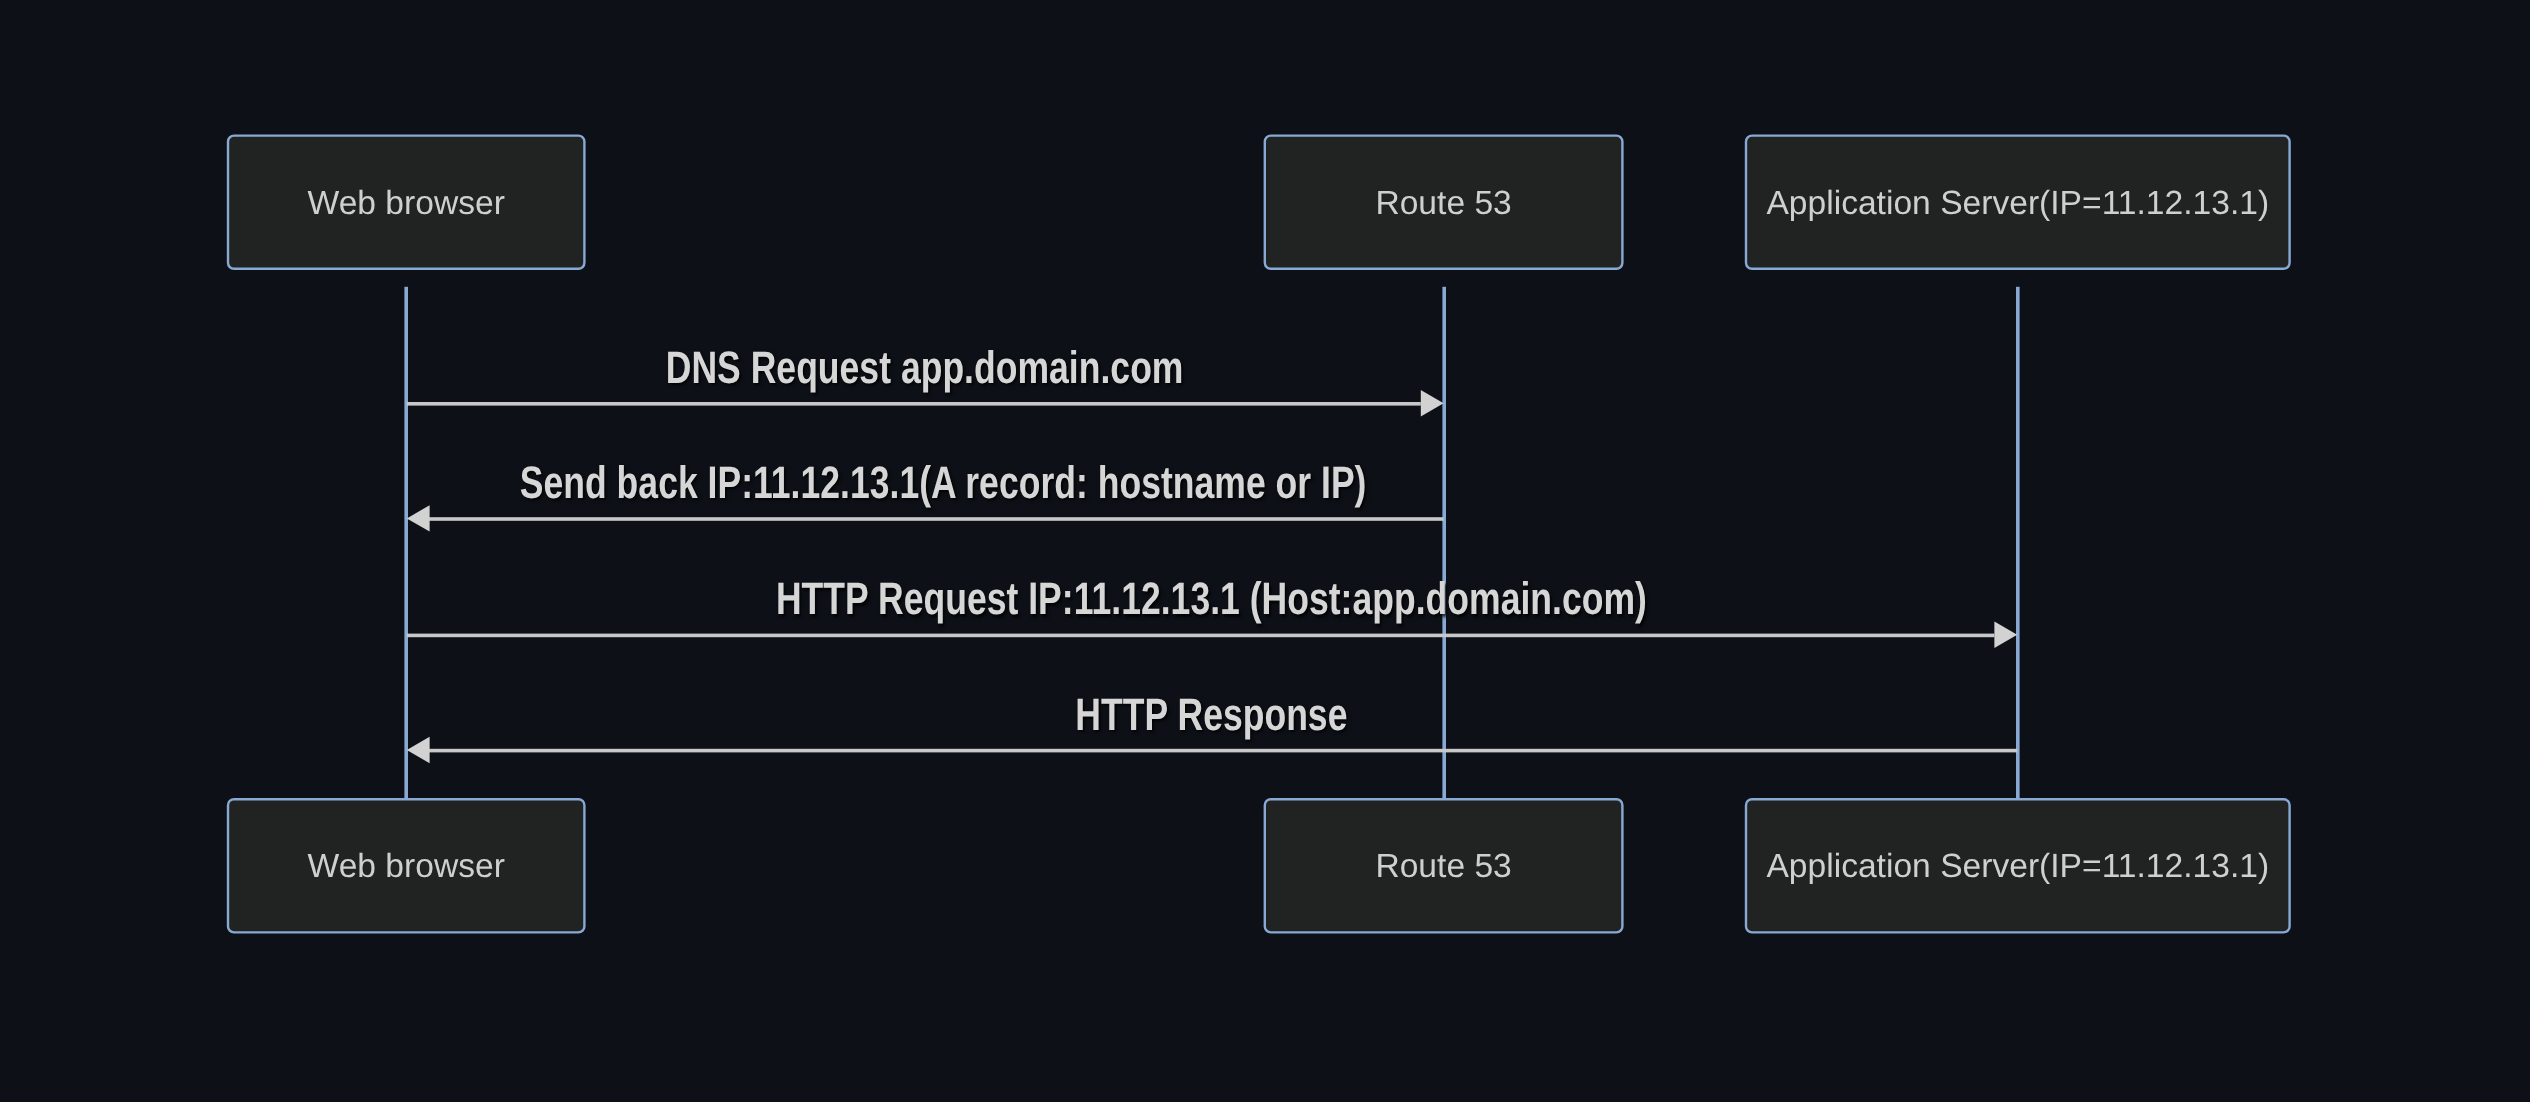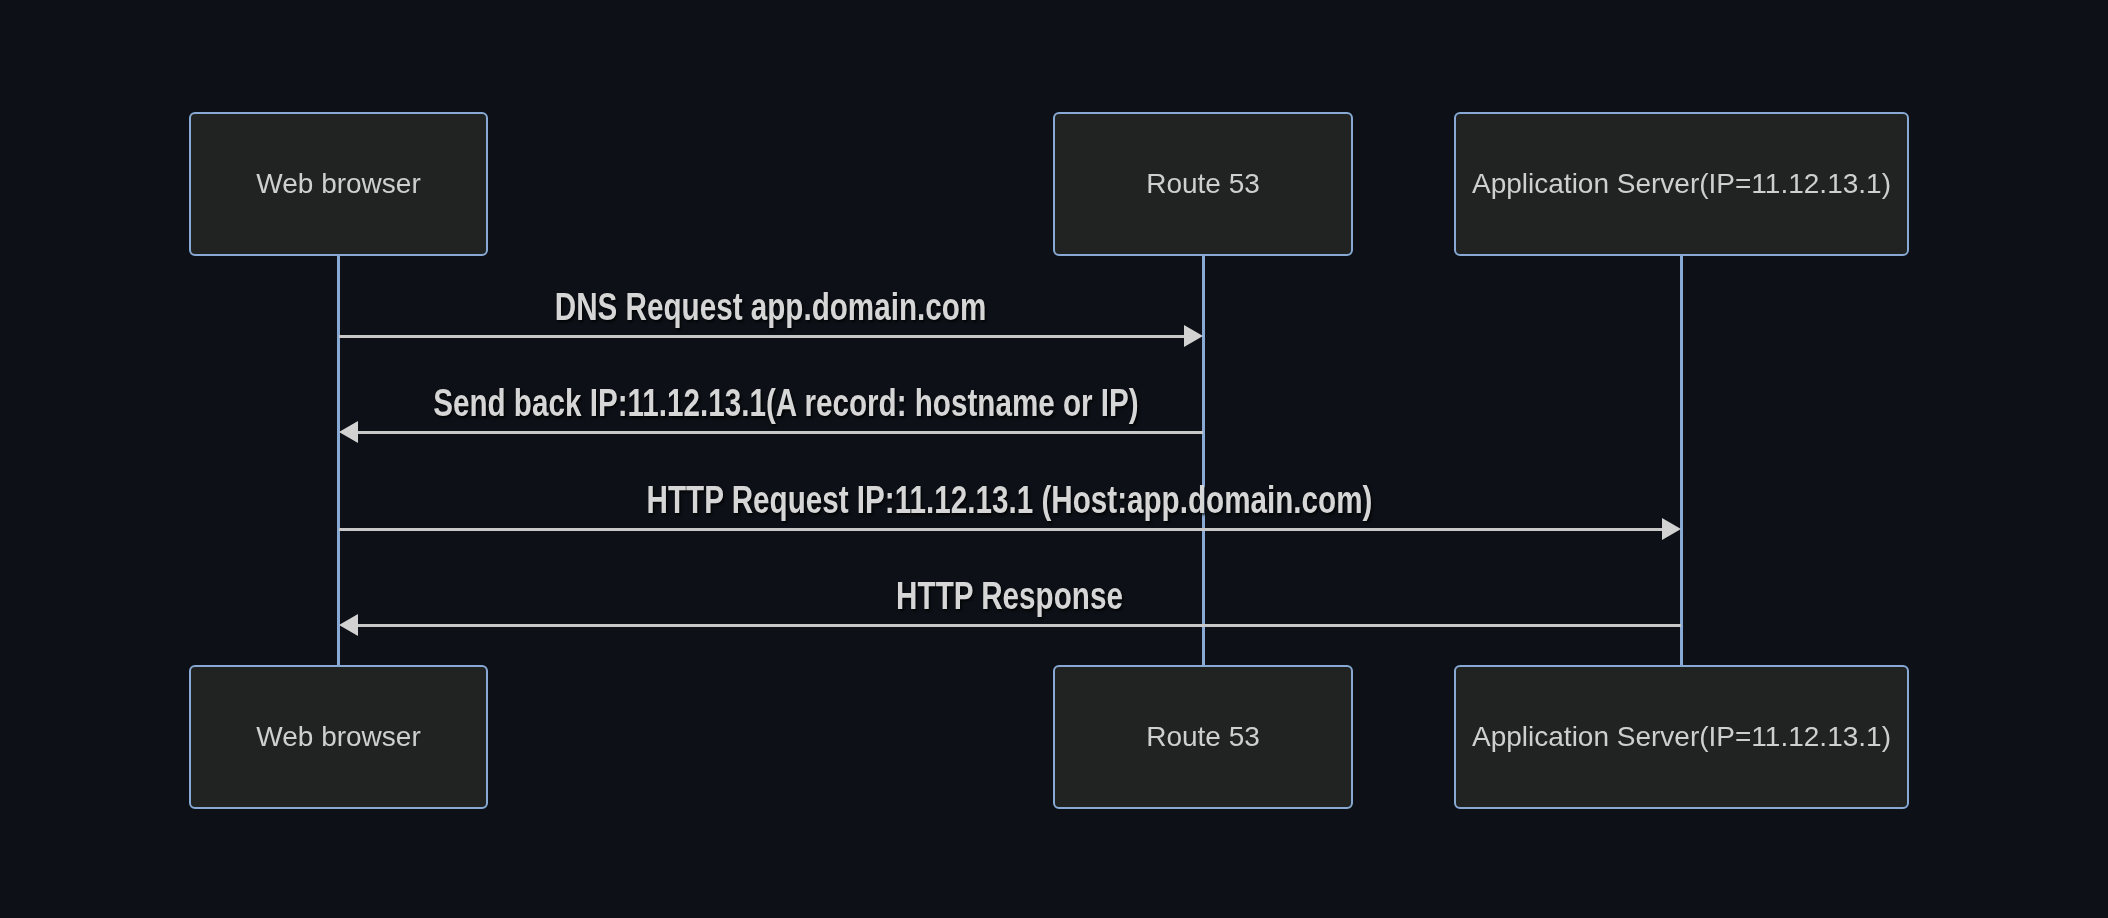--- a/index.html
+++ b/index.html
@@ -20,21 +20,21 @@
     position:absolute;
     top:239px;
     height:427px;
     width:3px;
     background:var(--lifeline,#87a9d4);
     z-index:1;
   }
   
   .actor{
     position:absolute;
-    height:144px;
+    height:113px;
     background:var(--actor-fill,#212323);
     border:2px solid var(--actor-border,#87a9d4);
     border-radius:6px;
     box-sizing:border-box;
     display:flex;
     align-items:center;
     justify-content:center;
     z-index:4;
   }
   .actor.top{ top:112px; }

